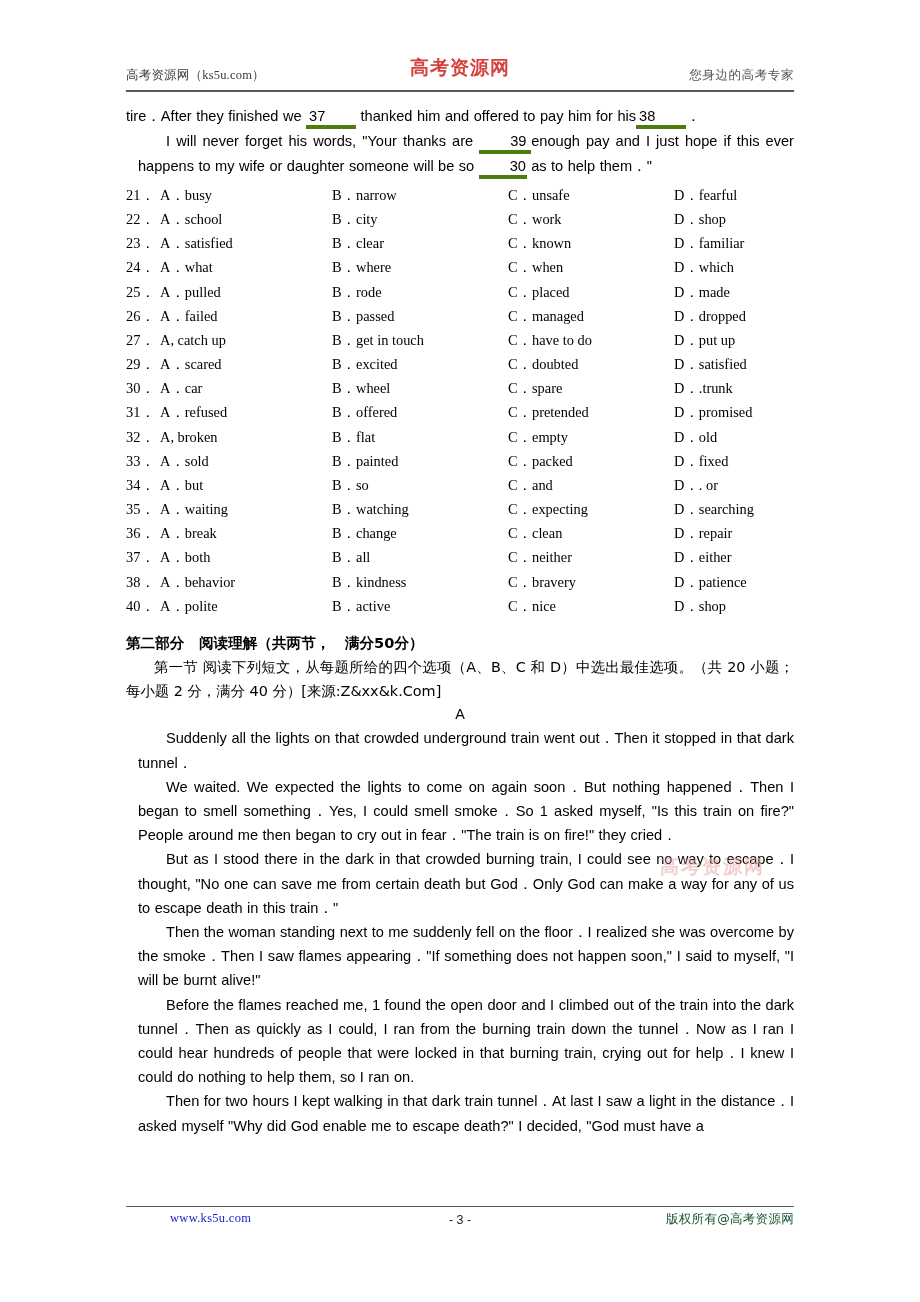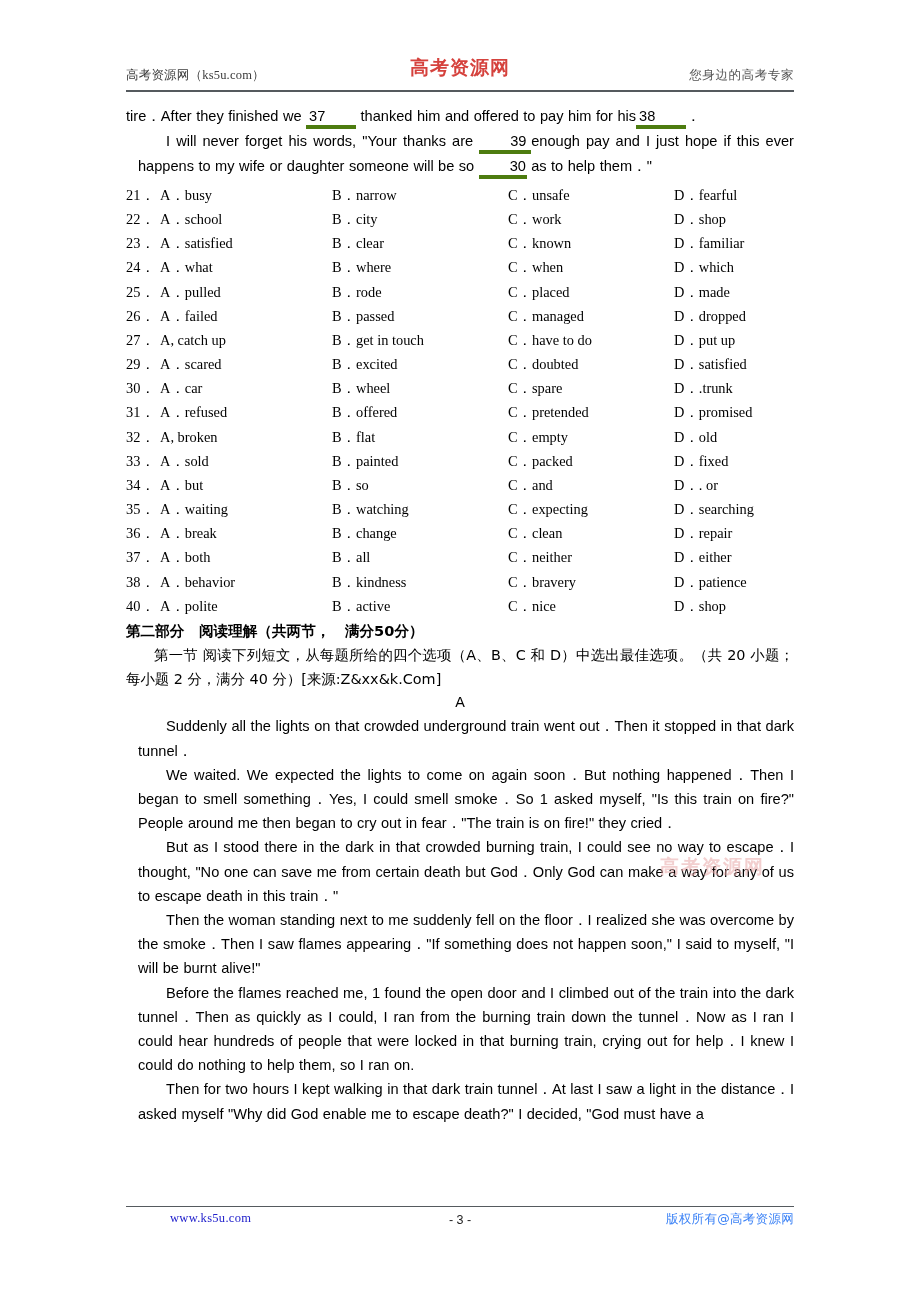--- a/index.html
+++ b/index.html
@@ -119,21 +119,21 @@
   .opt.b { width: 176px; }
   .opt.c { width: 166px; }
   .opt.d { width: auto; }
 
   
   .sec-head {
     font-family: "DejaVu Sans", sans-serif;
     font-size: 14.6px;
     font-weight: bold;
     line-height: 24.2px;
-    margin-top: 1px;
+    margin-top: 13px;
     white-space: nowrap;
   }
   .sec-sub {
     font-family: "DejaVu Sans", sans-serif;
     font-size: 14.4px;
     line-height: 24.2px;
     text-align: justify;
     text-indent: 28px;
   }
   .center-letter {
@@ -192,21 +192,21 @@
     font-size: 12.5px;
     color: #222222;
     white-space: nowrap;
   }
   .footer-right {
     position: absolute;
     right: 0;
     top: 0;
     font-family: "DejaVu Sans", sans-serif;
     font-size: 12.5px;
-    color: #3b82f6;
+    color: #14532d;
     letter-spacing: 0.3px;
     white-space: nowrap;
   }
 </style>
 </head>
 <body>
 
 <div class="page">
 
   <div class="header">

